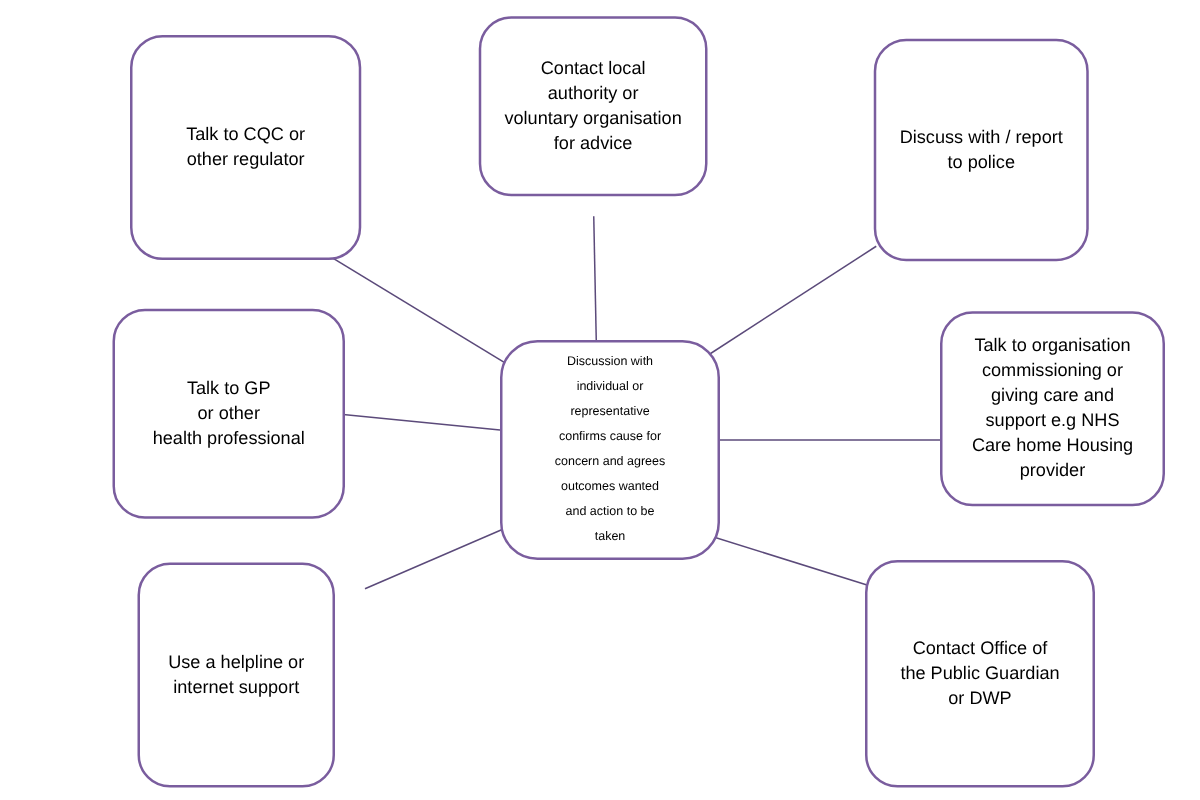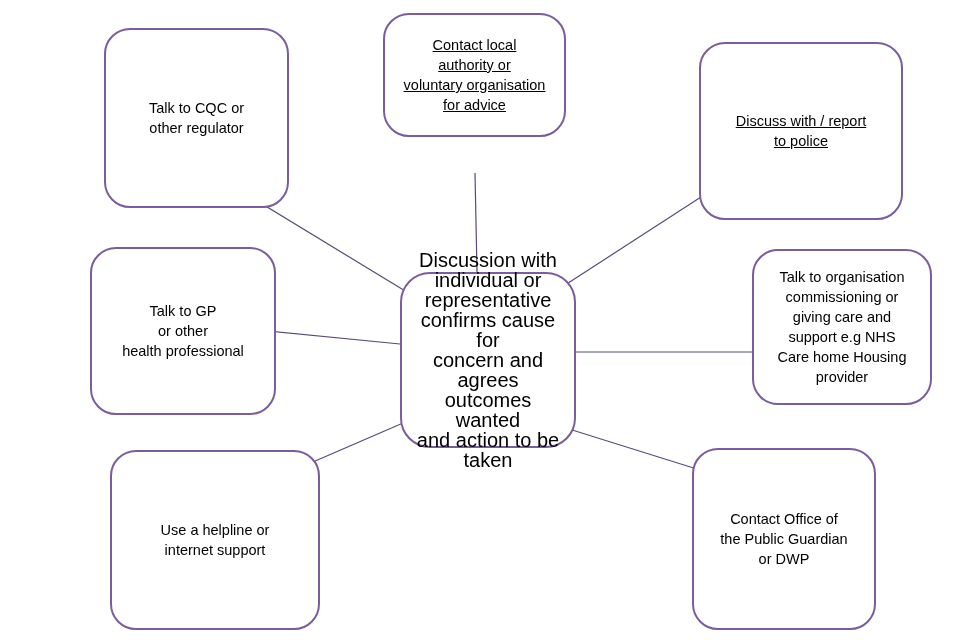--- a/index.html
+++ b/index.html
@@ -34,56 +34,56 @@
     justify-content: center;
     text-align: center;
     color: #000000;
     font-size: 14.5px;
     line-height: 20px;
     padding: 6px 10px;
     white-space: pre-line;
   }
   .node.center {
     border-radius: 30px;
-    font-size: 20px;
+    font-size: 10px;
     line-height: 20px;
   }
 </style>
 </head>
 <body>
 
 <div id="canvas">
   <svg id="edges" viewBox="0 0 960 640">
       <line x1="420" y1="300" x2="249" y2="196" stroke="#5b4a7a" stroke-width="1.2"></line>
       <line x1="477" y1="272" x2="475" y2="173" stroke="#5b4a7a" stroke-width="1.2"></line>
       <line x1="562" y1="287" x2="701" y2="197" stroke="#5b4a7a" stroke-width="1.2"></line>
       <line x1="400" y1="344" x2="228" y2="327" stroke="#5b4a7a" stroke-width="1.2"></line>
       <line x1="576" y1="352" x2="752" y2="352" stroke="#5b4a7a" stroke-width="1.2"></line>
       <line x1="410" y1="420" x2="292" y2="471" stroke="#5b4a7a" stroke-width="1.2"></line>
       <line x1="553" y1="424" x2="700" y2="470" stroke="#5b4a7a" stroke-width="1.2"></line>
     </svg>
   <div id="nodes">
       <div class="node" style="left: 64px; top: 28px; width: 185px; height: 180px; border-color: rgb(122, 93, 158); color: rgb(0, 0, 0); margin-left: 40px;"><span>Talk to CQC or
 other regulator</span></div>
-      <div class="node" style="left: 383px; top: 13px; width: 183px; height: 124px; border-color: rgb(122, 93, 158); color: rgb(0, 0, 0); text-decoration: underline;"><span>Contact local
+      <div class="node" style="left: 383px; top: 13px; width: 183px; height: 144px; border-color: rgb(122, 93, 158); color: rgb(0, 0, 0);"><span>Contact local
 authority or
 voluntary organisation
 for advice</span></div>
-      <div class="node" style="left: 699px; top: 42px; width: 204px; height: 178px; border-color: rgb(122, 93, 158); color: rgb(0, 0, 0); text-decoration: underline;"><span>Discuss with / report
+      <div class="node" style="left: 699px; top: 31px; width: 172px; height: 178px; border-color: rgb(122, 93, 158); color: rgb(0, 0, 0);"><span>Discuss with / report
 to police</span></div>
       <div class="node" style="left: 42px; top: 247px; width: 186px; height: 168px; border-color: rgb(122, 93, 158); color: rgb(0, 0, 0); margin-left: 48px;"><span>Talk to GP
 or other
 health professional</span></div>
       <div class="node" style="left: 752px; top: 249px; width: 180px; height: 156px; border-color: rgb(122, 93, 158); color: rgb(0, 0, 0);"><span>Talk to organisation
 commissioning or
 giving care and
 support e.g NHS
 Care home Housing
 provider</span></div>
-      <div class="node" style="left: 110px; top: 450px; width: 210px; height: 180px; border-color: rgb(122, 93, 158); color: rgb(0, 0, 0);"><span>Use a helpline or
+      <div class="node" style="left: 110px; top: 450px; width: 158px; height: 180px; border-color: rgb(122, 93, 158); color: rgb(0, 0, 0);"><span>Use a helpline or
 internet support</span></div>
       <div class="node" style="left: 692px; top: 448px; width: 184px; height: 182px; border-color: rgb(122, 93, 158); color: rgb(0, 0, 0);"><span>Contact Office of
 the Public Guardian
 or DWP</span></div>
       <div class="node center" style="left: 400px; top: 272px; width: 176px; height: 176px; border-color: rgb(122, 93, 158); color: rgb(0, 0, 0);"><span>Discussion with
 individual or
 representative
 confirms cause for
 concern and agrees
 outcomes wanted

